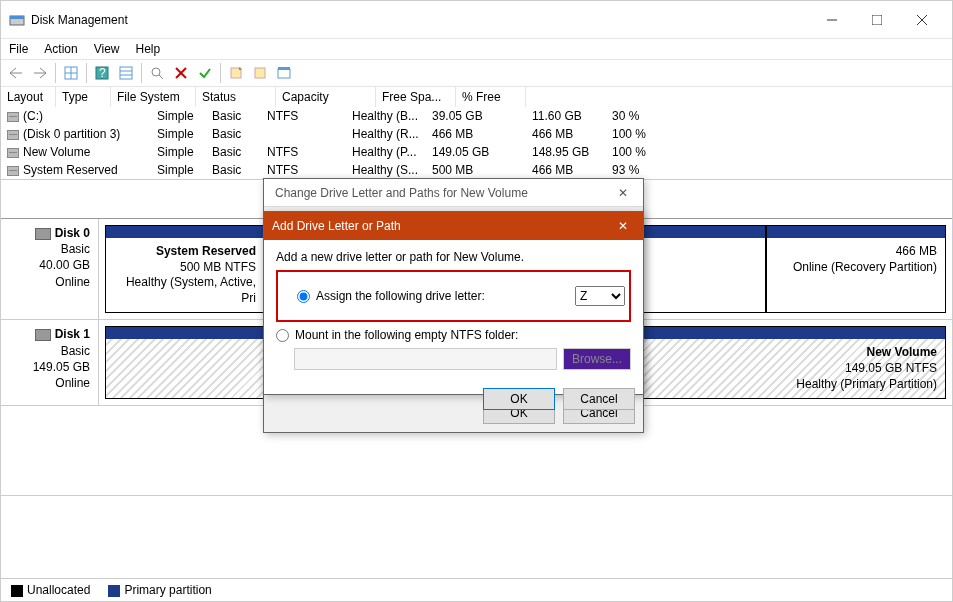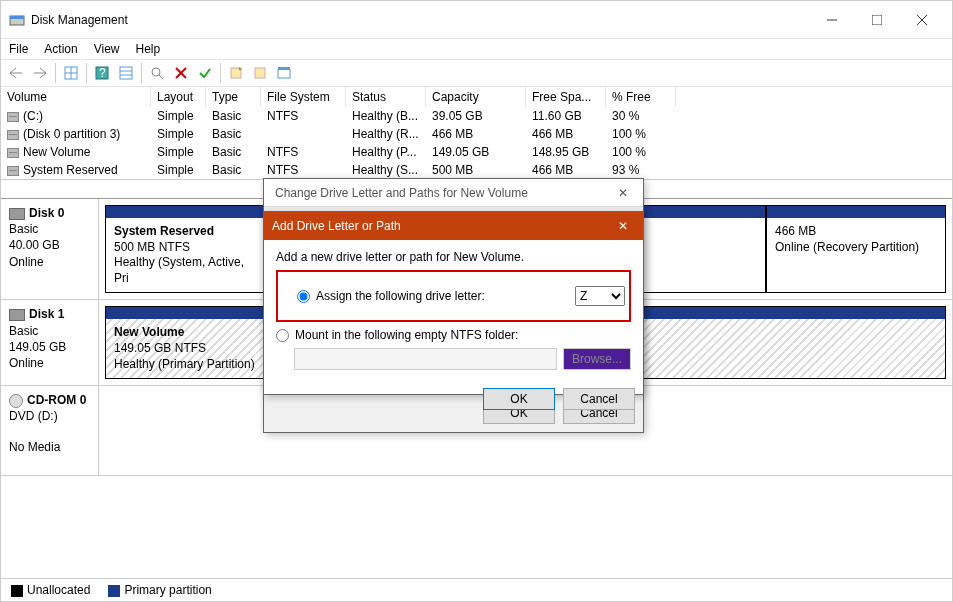--- a/index.html
+++ b/index.html
@@ -177,21 +177,20 @@
   <div class="tbtn">
       <svg width="14" height="14">
         <rect x="1" y="3" width="12" height="9" fill="none" stroke="#5b9bd5"></rect>
         <rect x="1" y="1" width="12" height="3" fill="#5b9bd5"></rect>
       </svg>
     </div>
 </div>
 
 <div class="vol-table">
   <div class="vol-head">
-    <div class="c-vol">Volume</div>
     <div class="c-lay">Layout</div>
     <div class="c-typ">Type</div>
     <div class="c-fs">File System</div>
     <div class="c-stat">Status</div>
     <div class="c-cap">Capacity</div>
     <div class="c-free">Free Spa...</div>
     <div class="c-pct">% Free</div>
   </div>
   <div class="vol-row">
     <div class="c-vol"><span class="drv-ic"></span><span>(C:)</span></div>
@@ -228,21 +227,21 @@
     <div class="c-lay">Simple</div>
       <div class="c-typ">Basic</div>
       <div class="c-fs">NTFS</div>
       <div class="c-stat">Healthy (S...</div>
       <div class="c-cap">500 MB</div>
       <div class="c-free">466 MB</div>
       <div class="c-pct">93 %</div>
   </div>
 </div>
 
-<div class="diskmap" style="margin-top:18px;">
+<div class="diskmap" style="margin-top:38px;text-align:right;">
   <div class="disk-row">
     <div class="disk-label">
       <div><span class="disk-ic"></span><span class="dname">Disk 0</span></div>
       <div>Basic</div>
       <div>40.00 GB</div>
       <div>Online</div>
     </div>
     <div class="disk-parts">
       <div class="part" style="width:160px">
         <div class="stripe"></div>
@@ -270,26 +269,20 @@
     <div class="disk-parts">
       <div class="part hatch" style="flex:1">
         <div class="stripe"></div>
         <b>New Volume</b><br>
         <span>149.05 GB NTFS</span><br>
         <span>Healthy (Primary Partition)</span>
       </div>
     </div>
   </div>
   <div class="disk-row" style="min-height:90px">
-    <div class="disk-label">
-      <div><span class="disk-ic cd-ic"></span><span class="dname">CD-ROM 0</span></div>
-      <div>DVD (D:)</div>
-      <br>
-      <div>No Media</div>
-    </div>
     <div class="disk-parts"></div>
   </div>
 </div>
 
 <div class="legend">
   <span><span class="sw black"></span><span>Unallocated</span></span>
   <span><span class="sw blue"></span><span>Primary partition</span></span>
 </div>
 
 <div class="modal" id="dlg-outer">

